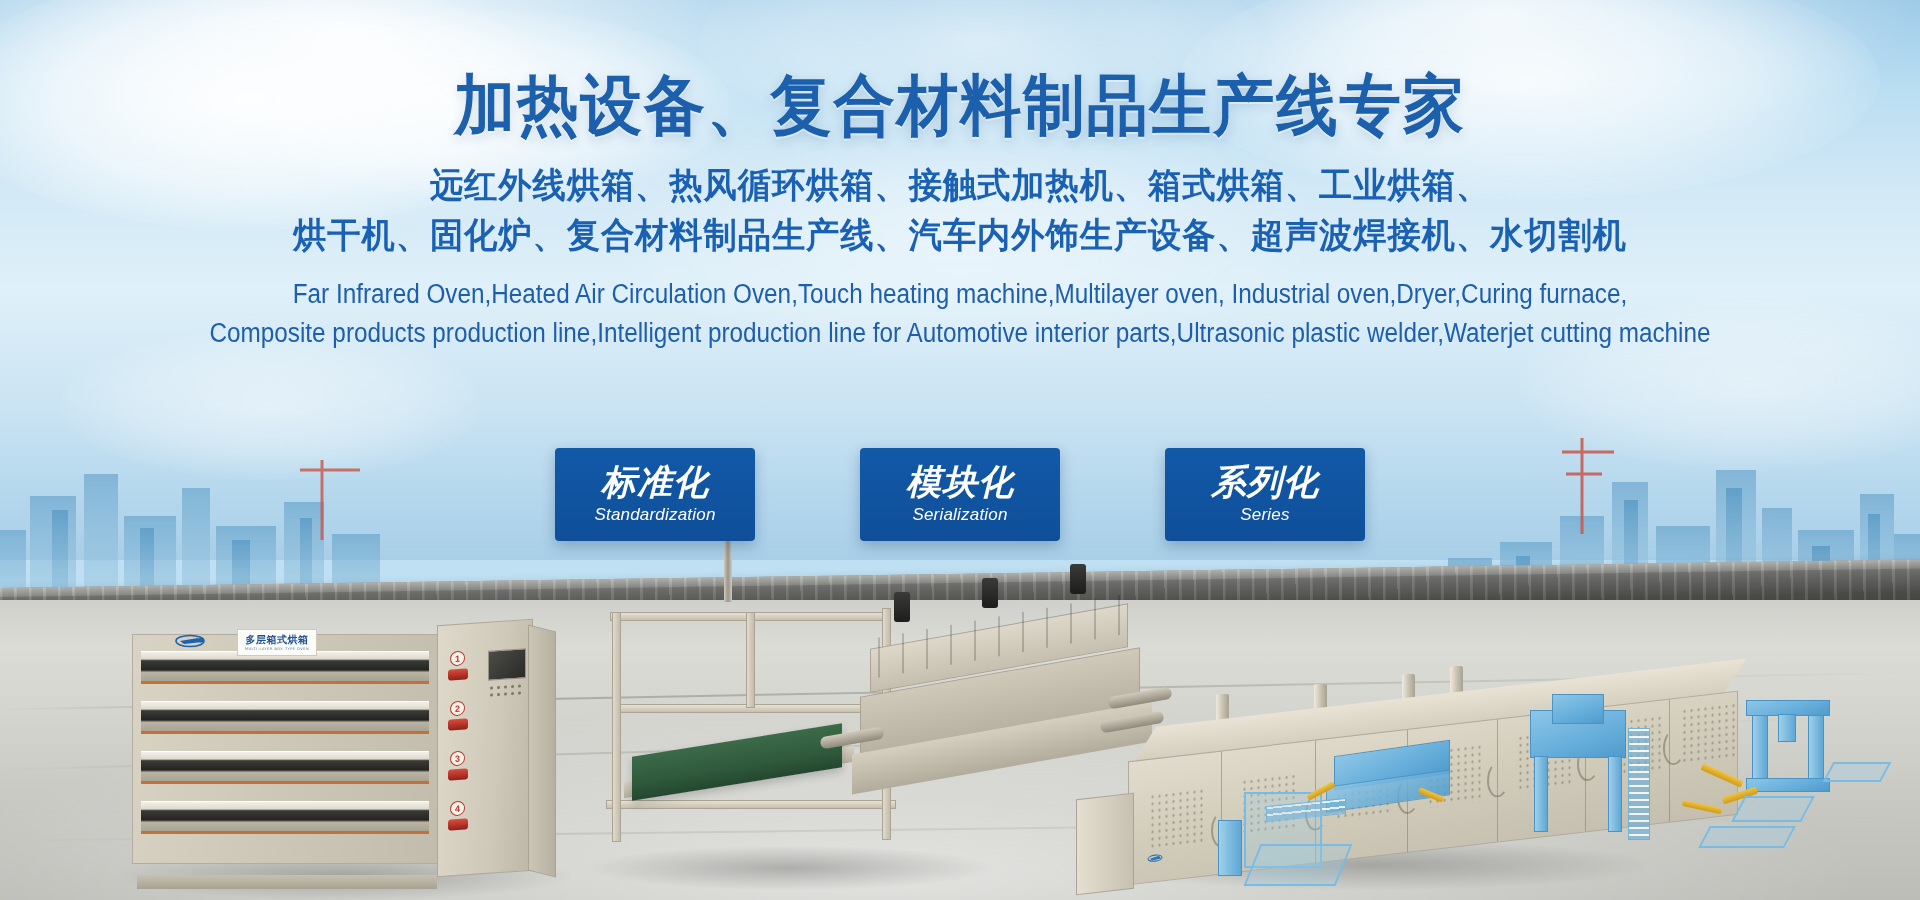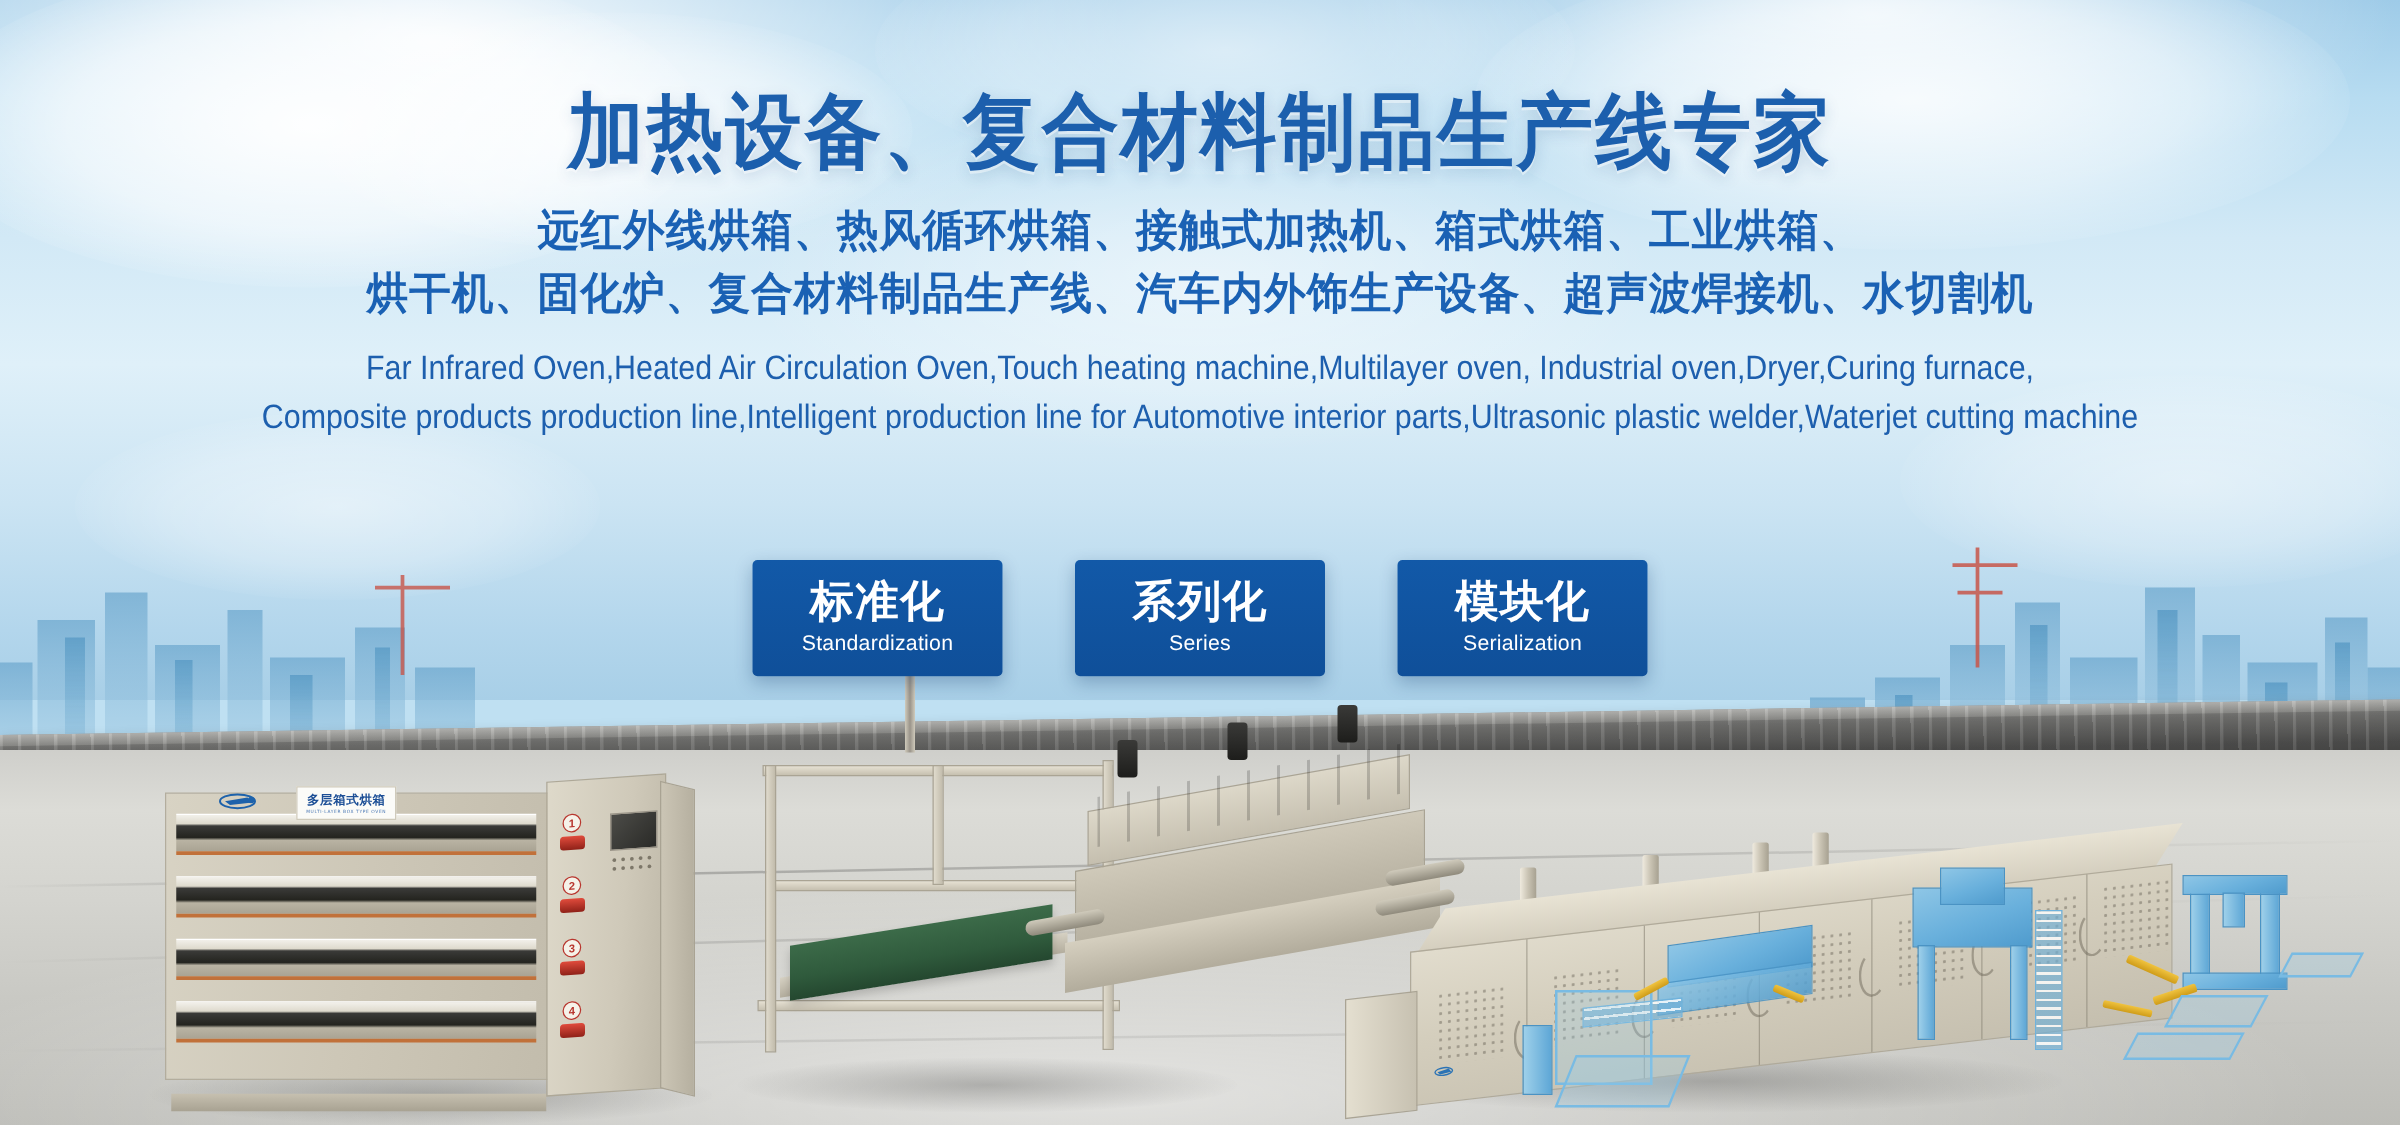--- a/index.html
+++ b/index.html
@@ -116,22 +116,23 @@
     font-size:27px;
     line-height:1.45;
     color:#1d5fae;
     transform:scaleX(.9);
   }
   .sub-en div { white-space:nowrap; }
 
   
   .badges {
     position:absolute; top:448px; left:0; width:1920px;
-    display:flex; justify-content:center; gap:58px;
+    display:flex; justify-content:center; gap:105px;
     z-index:35;
+    font-style:italic;
   }
   .badge {
     width:200px; height:93px;
     background:linear-gradient(180deg,#1259a8 0%, #0f4f99 100%);
     border-radius:4px;
     display:flex; flex-direction:column;
     align-items:center; justify-content:center;
     box-shadow:0 5px 14px rgba(10,50,100,.28);
     color:#fff;
   }
@@ -443,26 +444,26 @@
       <div>Composite products production line,Intelligent production line for Automotive interior parts,Ultrasonic plastic welder,Waterjet cutting machine</div>
     </div>
   </div>
 
   <div class="badges">
     <div class="badge">
       <span class="badge-cn">标准化</span>
       <span class="badge-en">Standardization</span>
     </div>
     <div class="badge">
+      <span class="badge-cn">模块化</span>
+      <span class="badge-en">Serialization</span>
+    </div>
+    <div class="badge">
       <span class="badge-cn">系列化</span>
       <span class="badge-en">Series</span>
-    </div>
-    <div class="badge">
-      <span class="badge-cn">模块化</span>
-      <span class="badge-en">Serialization</span>
     </div>
   </div>
 
   <div class="shadow" style="left:120px;  top:852px; width:450px; height:48px;"></div>
   <div class="shadow" style="left:590px;  top:846px; width:400px; height:44px;"></div>
   <div class="shadow" style="left:1090px; top:840px; width:560px; height:50px;"></div>
 
   <div class="machine" id="oven-multilayer">
     <div class="ml-body">
       <div class="ml-shelf s1"></div>

